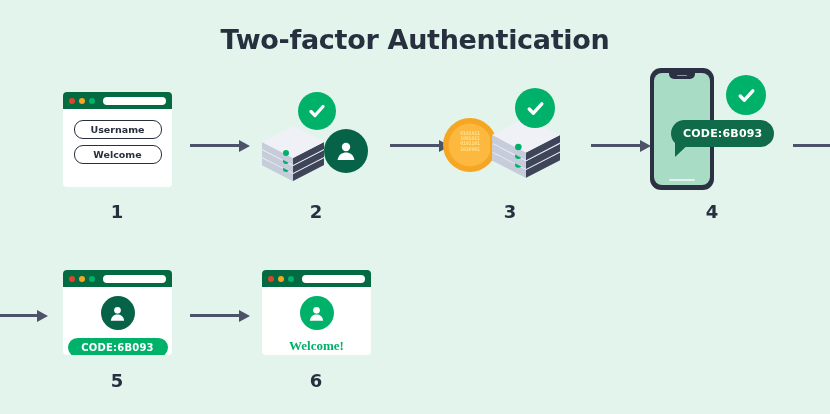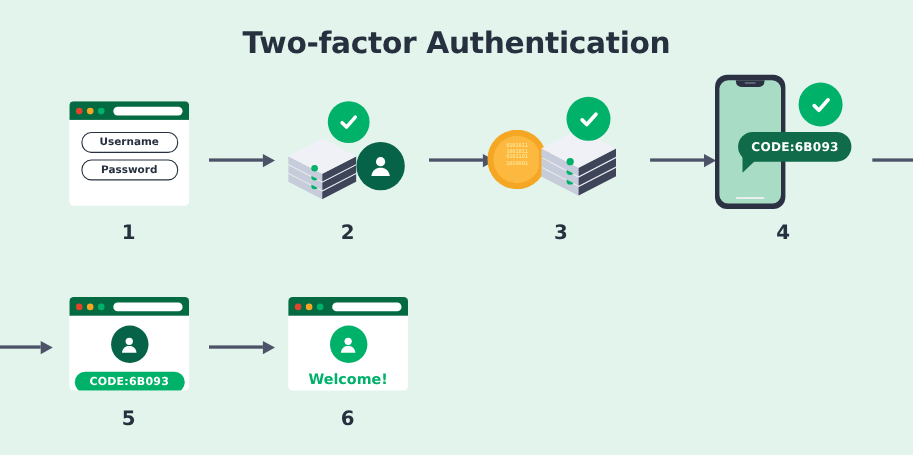--- a/index.html
+++ b/index.html
@@ -159,21 +159,21 @@
 
   <div class="browser" style="left:63px;top:92px;width:109px;height:95px;">
     <div class="browser-bar">
       <span class="dot red"></span>
       <span class="dot amber"></span>
       <span class="dot green"></span>
       <span class="urlbar"></span>
     </div>
     <div class="browser-body" style="padding-top:11px;gap:6px;">
       <div class="field">Username</div>
-      <div class="field">Password</div>
+      <div class="field">Welcome</div>
     </div>
   </div>
   <div class="step-num" style="left:87px;top:201px;">1</div>
 
   <div class="arrow" style="left:190px;top:138px;width:60px;">
     <div class="shaft" style="width:49px;"></div>
     <div class="head" style="left:49px;"></div>
   </div>
 
   <div class="step" style="left:262px;top:92px;width:110px;height:95px;">
@@ -315,21 +315,21 @@
     <div class="head" style="left:49px;"></div>
   </div>
 
   <div class="browser" style="left:262px;top:270px;width:109px;height:85px;">
     <div class="browser-bar">
       <span class="dot red"></span>
       <span class="dot amber"></span>
       <span class="dot green"></span>
       <span class="urlbar"></span>
     </div>
-    <div class="browser-body" style="padding-top:9px;gap:8px;">
+    <div class="browser-body" style="padding-top:9px;gap:8px;font-family:Liberation Serif, serif;">
       <div class="avatar bright" style="width:34px;height:34px;">
         <svg width="19" height="19" viewBox="0 0 24 24">
           <circle cx="12" cy="8" r="4.2" fill="#ffffff"></circle>
           <path d="M3.6 21 C4.4 15.6 8 13.4 12 13.4 C16 13.4 19.6 15.6 20.4 21 Z" fill="#ffffff"></path>
         </svg>
       </div>
       <div class="welcome-text">Welcome!</div>
     </div>
   </div>
   <div class="step-num" style="left:286px;top:370px;">6</div>

